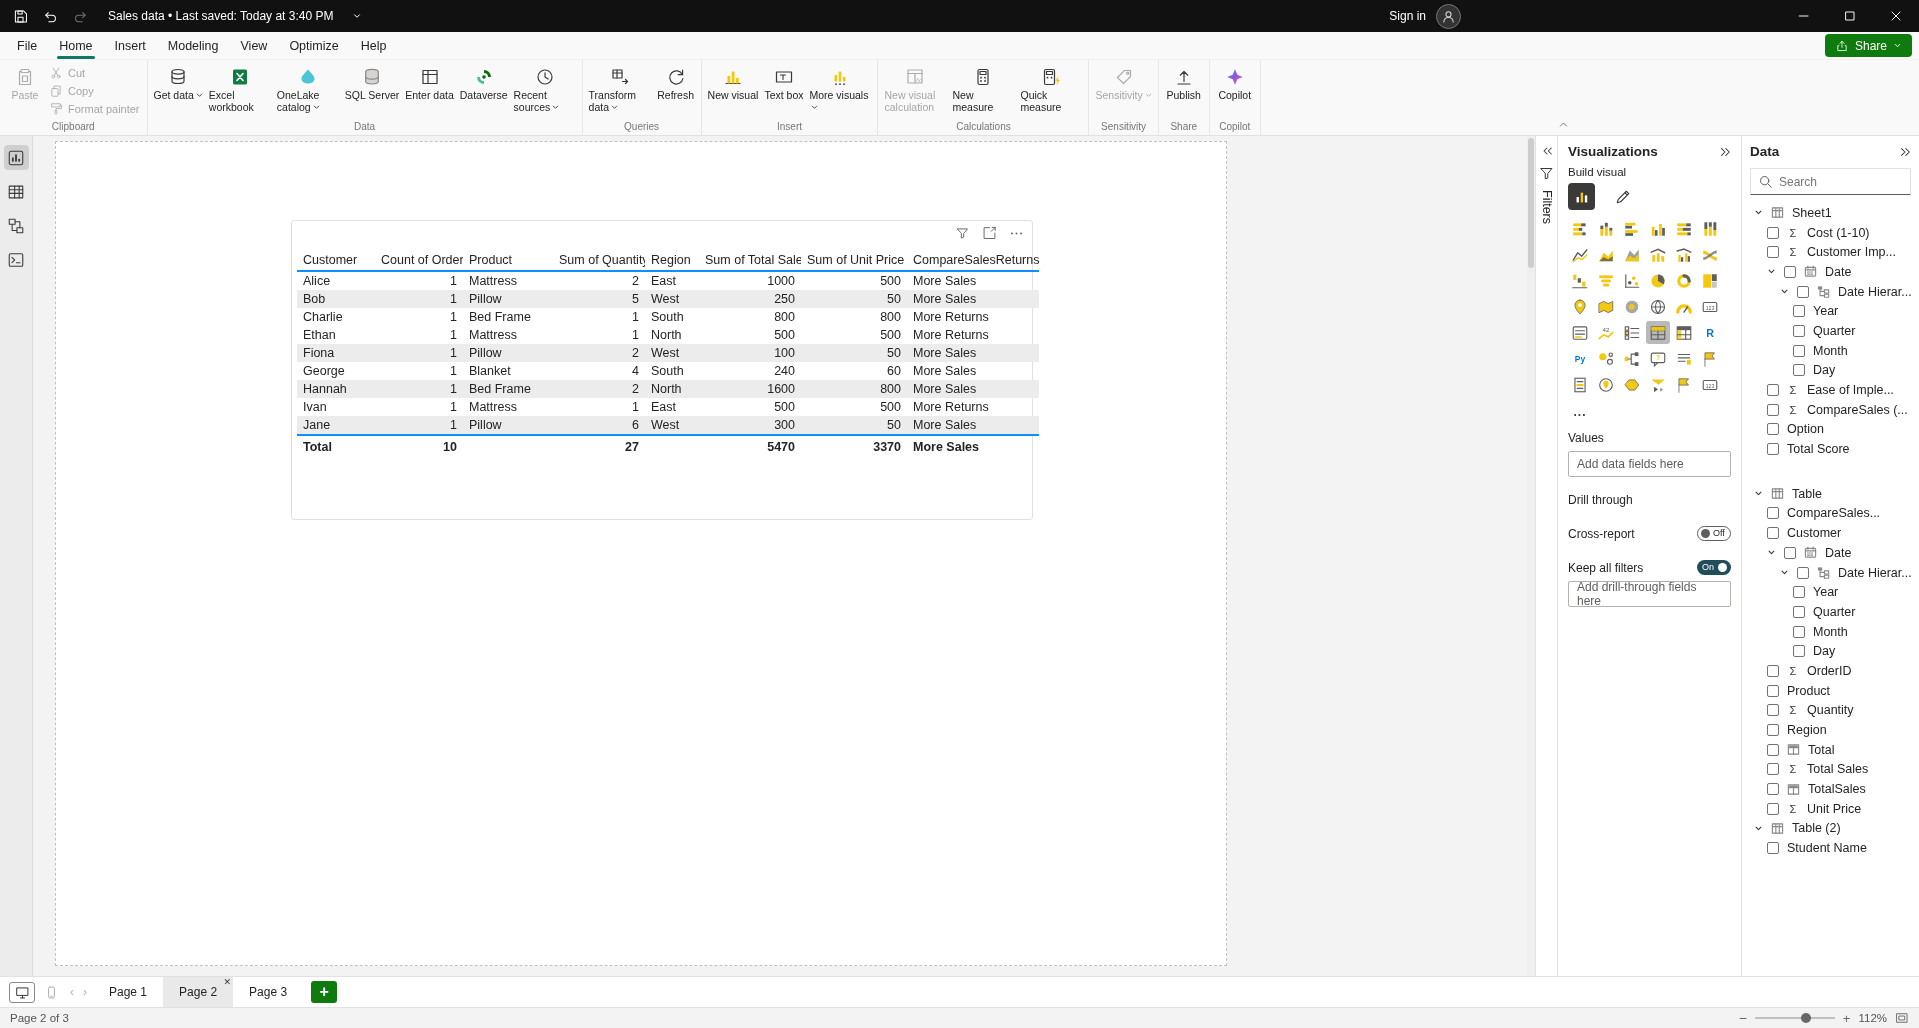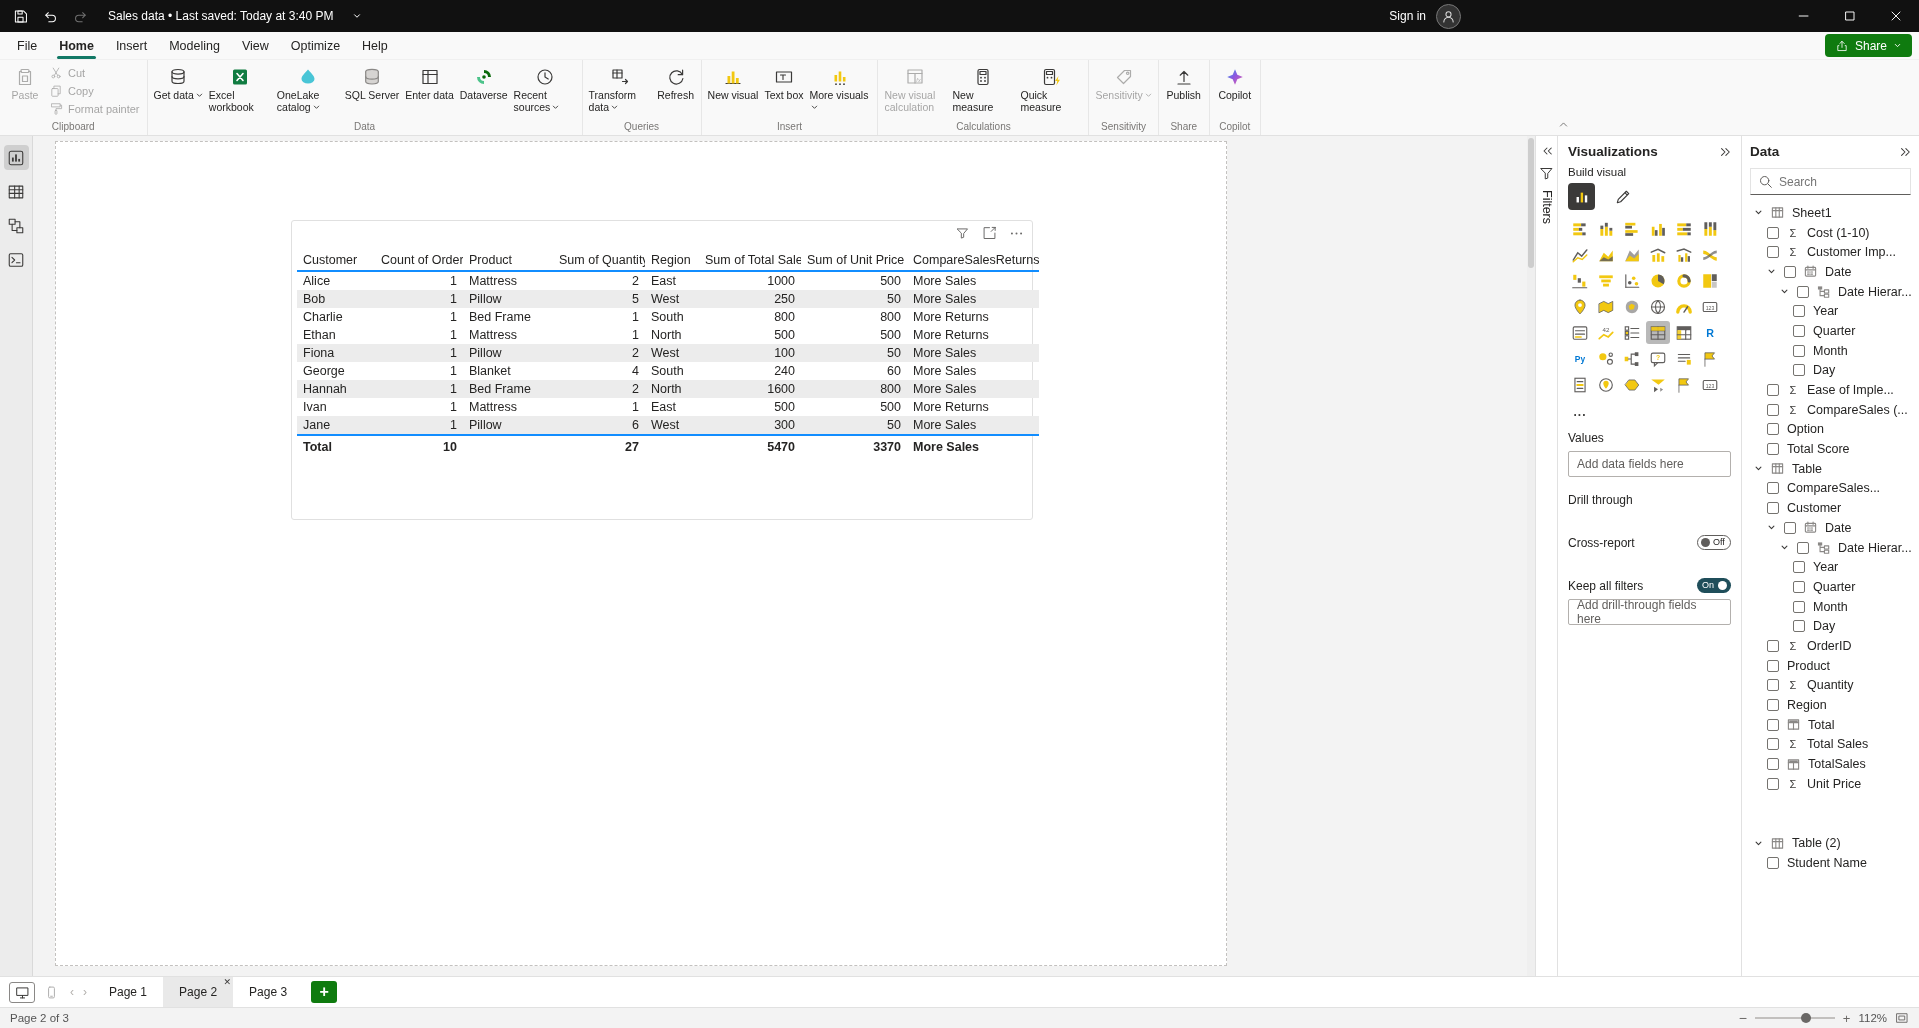--- a/index.html
+++ b/index.html
@@ -15,21 +15,21 @@
   .tb-btn.dis{opacity:.4}
   .tb-title{margin-left:12px;font-size:12px;display:flex;align-items:center;gap:19px;white-space:nowrap}
   .tb-right{display:flex;align-items:center;height:100%}
   .signin{font-size:12px;margin-right:10px}
   .avatar{width:25px;height:25px;border-radius:50%;background:#333;border:1px solid #777;display:flex;align-items:center;justify-content:center;margin-right:320px}
   .win-btn{width:46px;height:32px;display:flex;align-items:center;justify-content:center}
 
   
   .menubar{flex:0 0 27px;background:#f9f9f9;display:flex;align-items:center;position:relative;border-bottom:1px solid #f0f0f0;padding-left:6px}
   .menu-item{padding:0 11px;height:27px;display:flex;align-items:center;font-size:12.5px;position:relative}
-  .menu-item.active{font-weight:700}
+  .menu-item.active{font-weight:400}
   .menu-item.active::after{content:"";position:absolute;left:9px;right:9px;bottom:0;height:3px;background:#117865;border-radius:2px}
   .share-btn{position:absolute;right:7px;top:2px;height:23px;background:#0f7b0f;color:#fff;border-radius:4px;display:flex;align-items:center;gap:6px;padding:0 10px;font-size:12px}
 
   
   .ribbon{flex:0 0 76px;background:#f9f9f9;border-bottom:1px solid #e1e1e1;display:flex;position:relative}
   .rb-group{display:flex;flex-direction:column;border-right:1px solid #e7e7e7;padding:3px 3px 1px}
   .rb-row{display:flex;flex:1;align-items:flex-start}
   .rb-glabel{text-align:center;font-size:10px;color:#797775;padding:1px 6px 2px}
   .rb-btn{display:flex;flex-direction:column;align-items:center;min-width:44px;max-width:72px;padding:4px 3px 2px;border-radius:3px;gap:3px}
   .rb-btn .lbl{font-size:10.5px;line-height:1.12;text-align:left;color:#252423;max-width:62px}
@@ -71,21 +71,21 @@
   .sub-label{margin-top:7px;font-size:11.5px;color:#252423}
   .bv-tabs{display:flex;gap:15px;margin-top:5px;align-items:center}
   .bv-tab{width:27px;height:27px;border-radius:4px;display:flex;align-items:center;justify-content:center}
   .bv-tab.sel{background:#3b3a39}
   .gal{display:grid;grid-template-columns:repeat(6,25px);gap:3px 1px;margin-top:7px}
   .gal-cell{width:24px;height:23px;display:flex;align-items:center;justify-content:center;border-radius:3px}
   .gal-cell.sel{background:#b9b9b9}
   .gal-more{width:24px;height:20px;display:flex;align-items:flex-end;justify-content:center;font-weight:700;color:#3b3a39;letter-spacing:1px;font-size:12px}
   .vz-label{margin-top:12px;font-size:12px;color:#252423}
   .dropzone{border:1px solid #b3b0ad;border-radius:2px;height:26px;display:flex;align-items:center;padding:0 8px;color:#605e5c;font-size:12px;margin-top:6px;background:#fff}
-  .toggle-row{display:flex;justify-content:space-between;align-items:center;margin-top:28px;font-size:12px}
+  .toggle-row{display:flex;justify-content:space-between;align-items:center;margin-top:19px;font-size:12px}
   .pill{height:15px;border-radius:8px;display:flex;align-items:center;font-size:9px;line-height:1}
   .pill.off{width:34px;border:1px solid #605e5c;color:#252423;padding:0 3px;gap:3px;justify-content:flex-start}
   .pill.off .dot{width:9px;height:9px;border-radius:50%;background:#605e5c}
   .pill.on{width:34px;background:#1f4e5a;color:#fff;padding:0 4px;gap:4px;justify-content:flex-end}
   .pill.on .dot{width:9px;height:9px;border-radius:50%;background:#fff}
 
   
   .data-panel{flex:0 0 178px;background:#fff;border-left:1px solid #e1e1e1;padding:8px 8px 0;display:flex;flex-direction:column;overflow:hidden}
   .search-box{display:flex;align-items:center;gap:6px;border:1px solid #e3e3e3;border-bottom:1px solid #605e5c;height:27px;padding:4px 7px;margin-top:9px;background:#fff}
   .search-box input{border:none;outline:none;flex:1;font-size:12px;color:#252423;font-family:"Liberation Sans",sans-serif;background:transparent;min-width:0}
@@ -1156,21 +1156,21 @@
             <span>CompareSales (...</span>
           </div>
           <div class="tree-row" style="padding-left: 17px;">
             <span class="cb"></span>
             <span>Option</span>
           </div>
           <div class="tree-row" style="padding-left: 17px;">
             <span class="cb"></span>
             <span>Total Score</span>
           </div>
-          <div class="tree-row" style="padding-left: 4px;">
+          <div class="tree-row" style="padding-left: 4px; margin-top: 25px;">
             <span>
               <svg width="9" height="9" viewBox="0 0 10 10" fill="none" stroke="#3b3a39" stroke-width="1.2" stroke-linecap="round" stroke-linejoin="round">
                 <path d="M2.3 3.5 L5 6.3 7.7 3.5"></path>
               </svg>
             </span>
             <span class="ticon">
               <svg width="13" height="13" viewBox="0 0 14 14" fill="none" stroke="#8a8886" stroke-width="1.2" stroke-linecap="round" stroke-linejoin="round">
                 <rect x="1.5" y="2" width="11" height="10"></rect>
                 <path d="M1.5 5 h11 M5.2 2 v10 M8.9 2 v10"></path>
               </svg>
@@ -1284,21 +1284,21 @@
             </span>
             <span>TotalSales</span>
           </div>
           <div class="tree-row" style="padding-left: 17px;">
             <span class="cb"></span>
             <span class="ticon">
               <span class="sig">Σ</span>
             </span>
             <span>Unit Price</span>
           </div>
-          <div class="tree-row" style="padding-left: 4px; margin-top: 40px;">
+          <div class="tree-row" style="padding-left: 4px;">
             <span>
               <svg width="9" height="9" viewBox="0 0 10 10" fill="none" stroke="#3b3a39" stroke-width="1.2" stroke-linecap="round" stroke-linejoin="round">
                 <path d="M2.3 3.5 L5 6.3 7.7 3.5"></path>
               </svg>
             </span>
             <span class="ticon">
               <svg width="13" height="13" viewBox="0 0 14 14" fill="none" stroke="#8a8886" stroke-width="1.2" stroke-linecap="round" stroke-linejoin="round">
                 <rect x="1.5" y="2" width="11" height="10"></rect>
                 <path d="M1.5 5 h11 M5.2 2 v10 M8.9 2 v10"></path>
               </svg>

